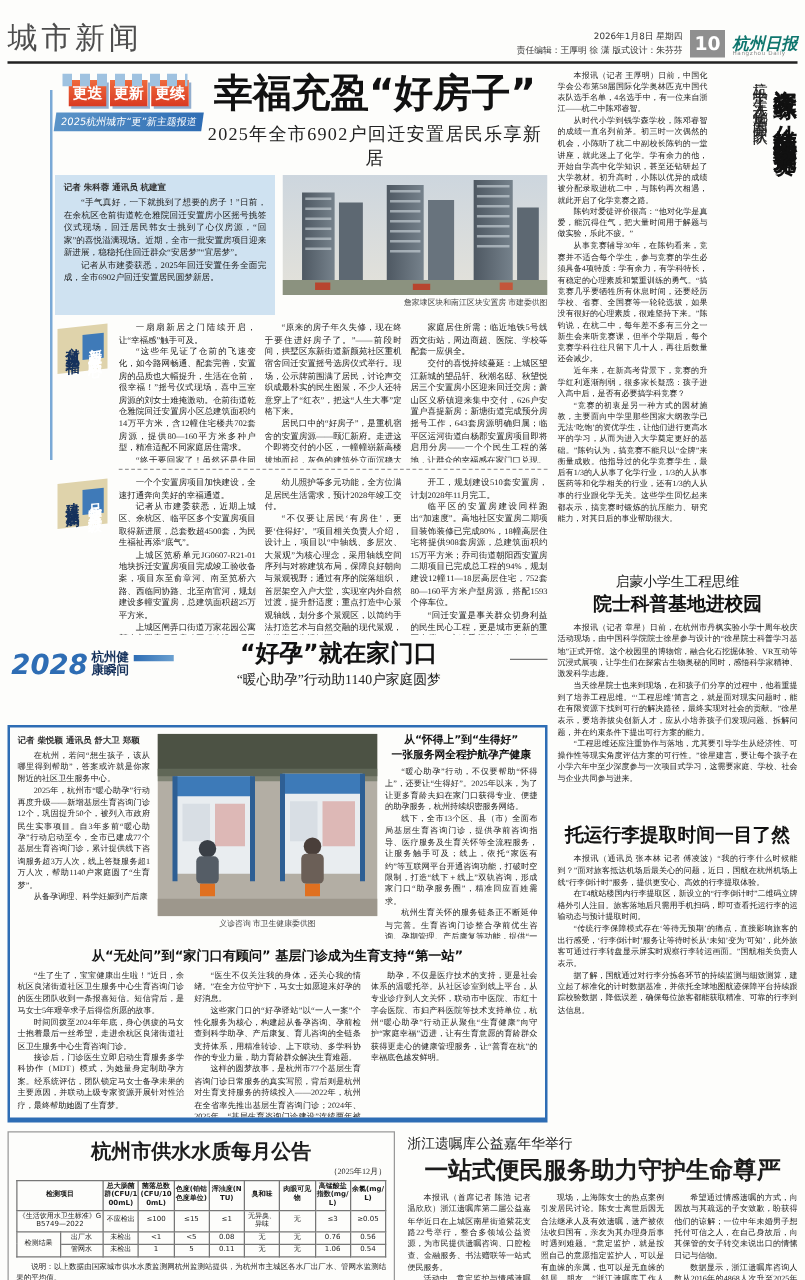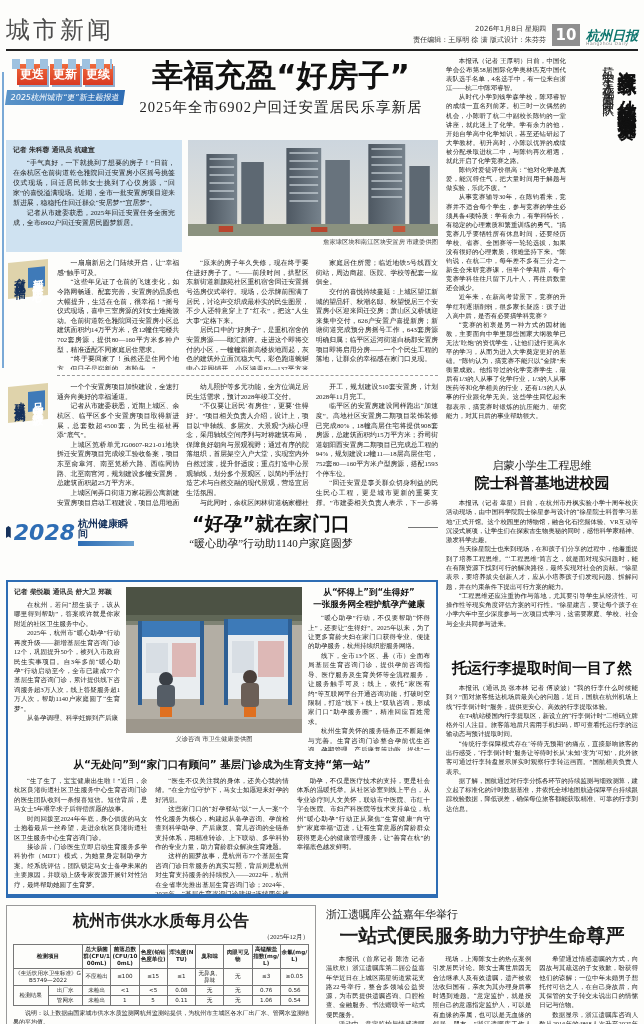--- a/index.html
+++ b/index.html
@@ -18,21 +18,21 @@
                font-weight:bold;font-size:15px;display:flex;align-items:center;justify-content:center;}
   .hdr-mast{line-height:1;}
   .mast-cn{font-family:"DejaVu Serif",serif;font-weight:bold;font-style:italic;font-size:13px;color:#0f766e;}
   .mast-en{font-size:4.5px;color:#888;font-family:"DejaVu Sans",sans-serif;letter-spacing:.5px;}
   .rule{border:none;border-top:2px solid #222;margin:3px 0 5px 0;}
   
   .topzone{display:flex;gap:8px;}
   .leftcol{width:432px;}
   .rail{width:192px;display:flex;flex-direction:column;gap:10px;}
   
-  .lead{position:relative;}
+  .lead{position:relative;margin-left:38px;}
   .lead::before{content:'';position:absolute;left:-4px;top:16px;width:2px;height:296px;background:#7aa9d6;}
   .lead-head{display:flex;height:80px;}
   .badge{width:118px;padding-top:8px;}
   .badge-words{position:relative;display:flex;gap:3px;justify-content:center;}
   .badge-words::before{content:'';position:absolute;left:6px;top:-5px;width:100px;height:10px;
       background:repeating-linear-gradient(90deg,#9fc2e0 0 8px,transparent 8px 14px);}
   .badge-word{background:linear-gradient(#ef6a3c,#d93a22);color:#fff;font-family:"DejaVu Sans",sans-serif;
       font-weight:bold;font-size:12px;padding:2px 3px;box-shadow:2px 2px 0 rgba(60,110,170,.55);}
   .badge-ribbon{margin-top:5px;background:linear-gradient(90deg,#5b94c8,#2e6db4);color:#fff;
       font-size:8px;font-family:"DejaVu Sans",sans-serif;text-align:center;padding:2px 1px;
@@ -77,21 +77,21 @@
       font-size:15px;color:#111;margin:1px 0 5px 0;}
   .rail-art .p{font-size:6.4px;line-height:1.45;}
   .rail-a2{height:190px;}
   .rail-a3{height:210px;}
   
   .health{margin-top:6px;width:432px;}
   .health-head{display:flex;align-items:center;height:36px;}
   .hlogo{width:128px;display:flex;align-items:center;gap:3px;}
   .hlogo-book{width:10px;height:12px;background:#16325c;clip-path:polygon(0 15%,50% 0,100% 15%,100% 100%,50% 88%,0 100%);}
   .hlogo-2025{font-family:"DejaVu Sans",sans-serif;font-weight:900;font-style:italic;font-size:22px;color:#2e6db4;}
-  .hlogo-stack{display:flex;flex-direction:column;line-height:1;}
+  .hlogo-stack{display:flex;line-height:1;}
   .hlogo-cn{font-family:"DejaVu Sans",sans-serif;font-weight:bold;font-size:10px;color:#16325c;}
   .hlogo-bar{margin-top:2px;height:5px;width:56px;background:linear-gradient(90deg,#2e6db4,#6ba0d0);}
   .hhead-titles{flex:1;text-align:center;}
   .h-h1{font-family:"DejaVu Sans",sans-serif;font-weight:900;font-size:19px;color:#111;margin:0;line-height:1;}
   .h-h2{font-size:11px;margin-top:3px;color:#222;}
   .hhead-line{width:30px;border-top:1px solid #777;margin-bottom:10px;}
   .hbox{border:2px solid #2e6db4;border-bottom-width:4px;box-sizing:border-box;padding:5px 6px;height:318px;overflow:hidden;margin-top:30px;}
   .hrow1{display:flex;gap:6px;height:164px;}
   .hcolL{width:106px;overflow:hidden;}
   .hcolL .p,.hcolR .p,.hbcol .p{font-size:6.5px;line-height:1.45;}

